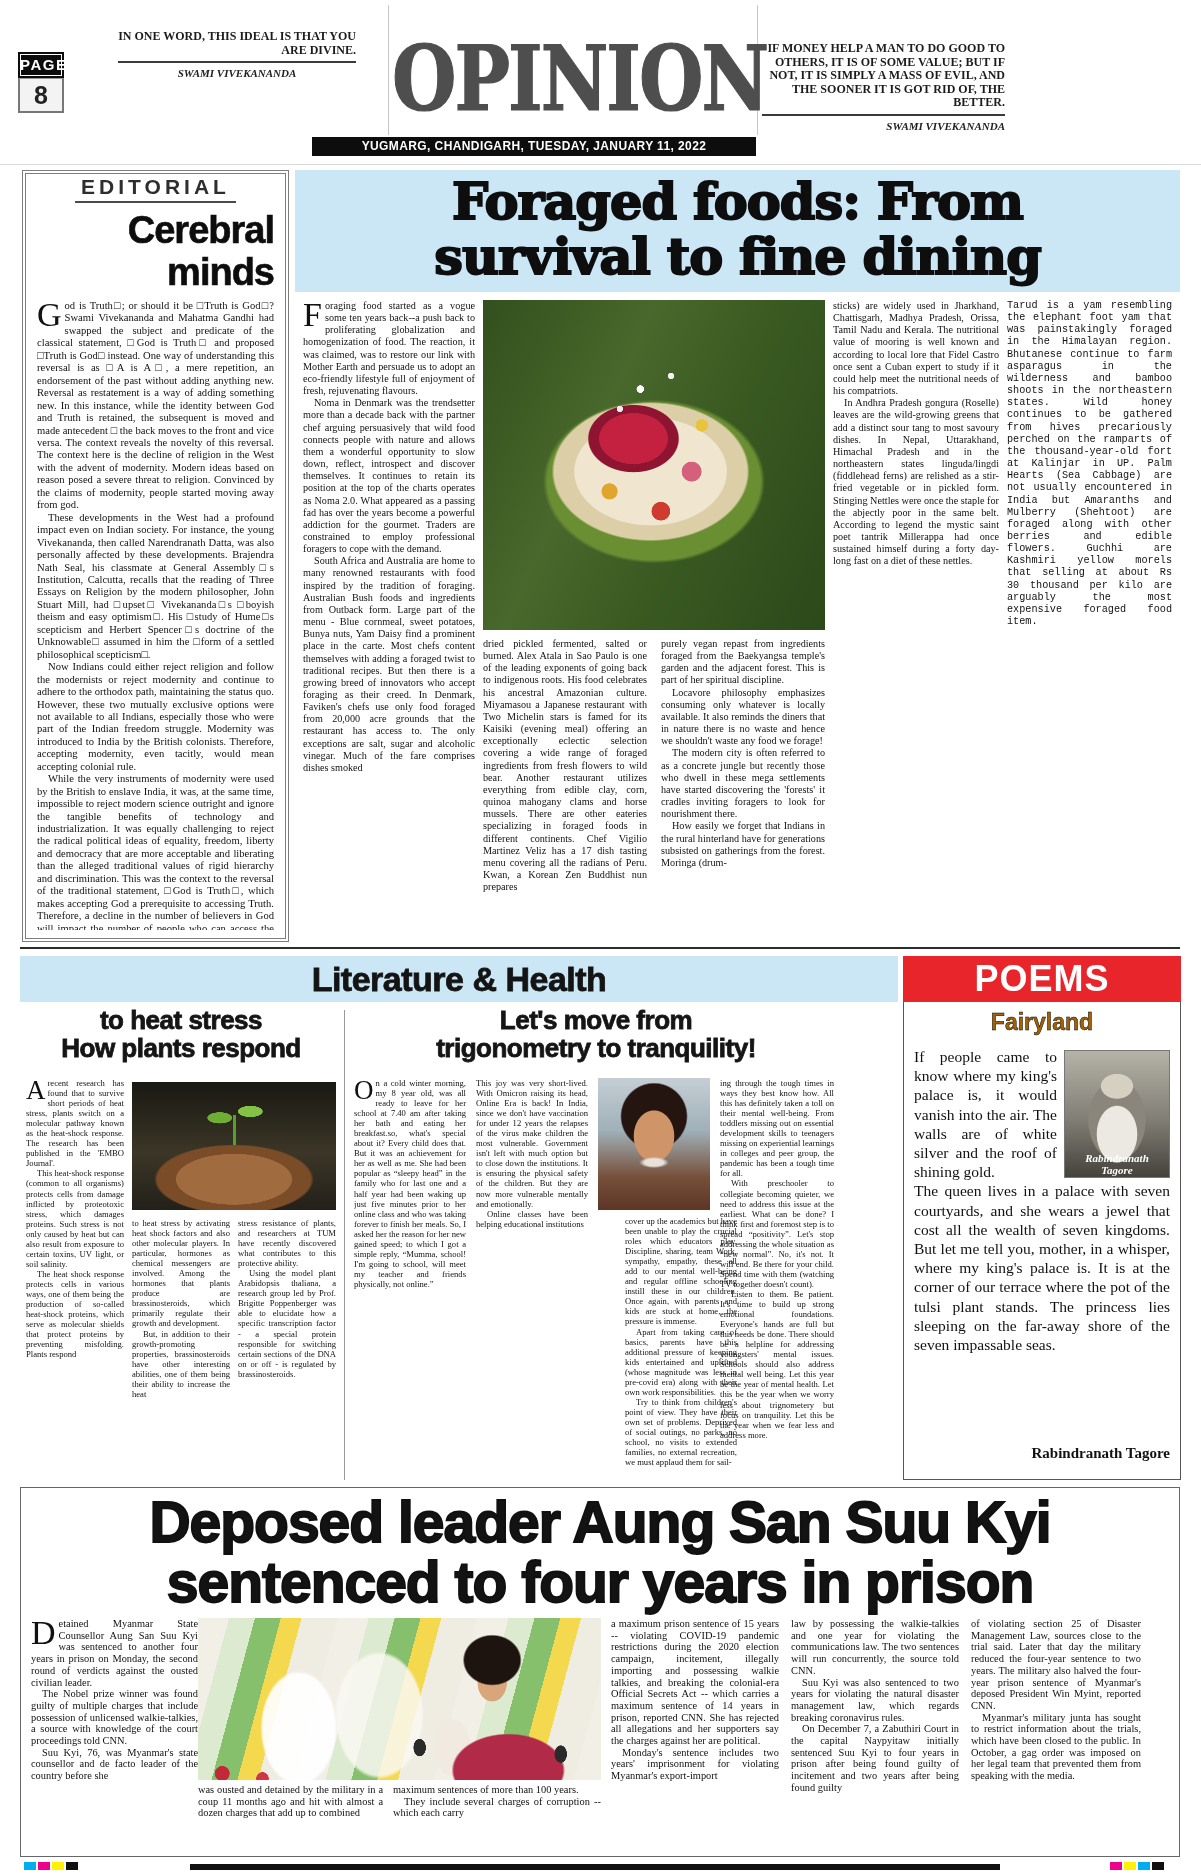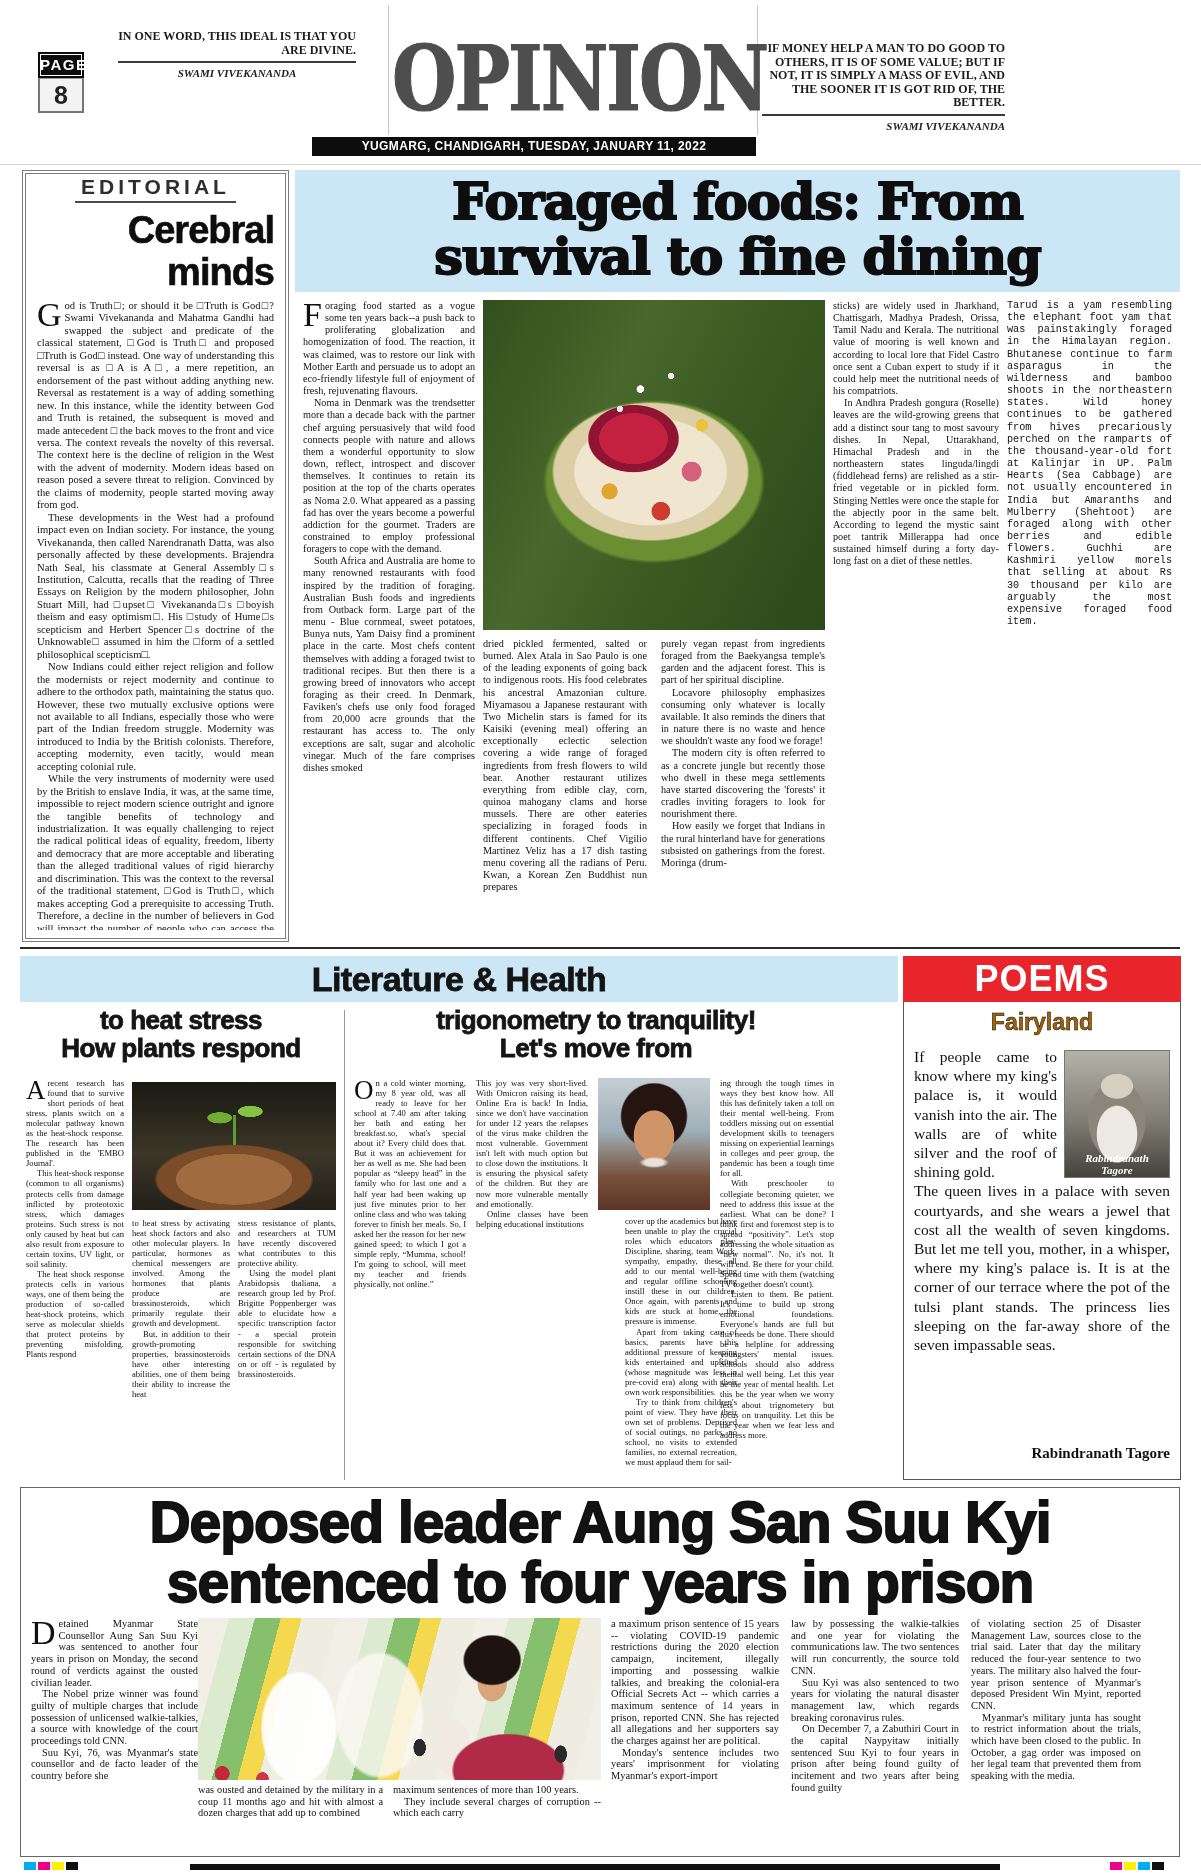--- a/index.html
+++ b/index.html
@@ -114,21 +114,21 @@
   .reg span{width:12px;height:8px;display:block;}
   .rc{background:#00aeef}.rm{background:#ec008c}.ry{background:#fff200}.rk{background:#101010}
   .reg-bar{background:#101010;height:6px;}
   .hline{background:#2c2c2c;}
 </style>
 </head>
 <body>
 
 <div id="page">
 
-  <div class="abs" style="left:18px;top:52px;width:46px;margin-left:20px;">
+  <div class="abs" style="left:18px;top:52px;width:46px;">
     <div class="pg-top">PAGE</div>
     <div class="pg-num">8</div>
   </div>
 
   <div class="abs" style="left:118px;top:30px;width:238px;">
     <div class="quote">IN ONE WORD, THIS IDEAL IS THAT YOU ARE DIVINE.</div>
     <div class="quote-rule">SWAMI VIVEKANANDA</div>
   </div>
 
   <div class="abs vrule" style="left:388px;top:5px;height:130px;"></div>
@@ -211,22 +211,22 @@
     </div>
     <div class="abs sm-col just col" style="left:218px;top:212px;width:98px;height:260px;">
       <p>stress resistance of plants, and researchers at TUM have recently discovered what contributes to this protective ability.</p>
       <p>Using the model plant Arabidopsis thaliana, a research group led by Prof. Brigitte Poppenberger was able to elucidate how a specific transcription factor - a special protein responsible for switching certain sections of the DNA on or off - is regulated by brassinosteroids.</p>
     </div>
   </div>
 
   <div class="abs vrule" style="left:344px;top:1010px;height:470px;background:#9a9a9a;"></div>
 
   <div class="abs" style="left:348px;top:1006px;width:496px;height:476px;">
+    <div class="mid-head">Let's move from</div>
     <div class="mid-head">trigonometry to tranquility!</div>
-    <div class="mid-head">Let's move from</div>
     <div class="abs sm-col just col" style="left:6px;top:72px;width:112px;height:400px;">
       <p><span class="dc-sm">O</span><span>n a cold winter morning, my 8 year old, was all ready to leave for her school at 7.40 am after taking her bath and eating her breakfast.so, what's special about it? Every child does that. But it was an achievement for her as well as me. She had been popular as “sleepy head” in the family who for last one and a half year had been waking up just five minutes prior to her online class and who was taking forever to finish her meals. So, I asked her the reason for her new gained speed; to which I got a simple reply, “Mumma, school! I'm going to school, will meet my teacher and friends physically, not online.”</span></p>
     </div>
     <div class="abs sm-col just col" style="left:128px;top:72px;width:112px;height:400px;">
       <p>This joy was very short-lived. With Omicron raising its head, Online Era is back! In India, since we don't have vaccination for under 12 years the relapses of the virus make children the most vulnerable. Government isn't left with much option but to close down the institutions. It is ensuring the physical safety of the children. But they are now more vulnerable mentally and emotionally.</p>
       <p>Online classes have been helping educational institutions</p>
     </div>
     <div class="abs author-photo" style="left:250px;top:72px;width:112px;height:132px;"></div>
     <div class="abs sm-col just col" style="left:250px;top:210px;width:112px;height:262px;margin-left:27px;">
       <p>cover up the academics but have been unable to play the crucial roles which educators play. Discipline, sharing, team Work, sympathy, empathy, these all add to our mental well-being and regular offline schooling instill these in our children. Once again, with parents and kids are stuck at home, the pressure is immense.</p>

